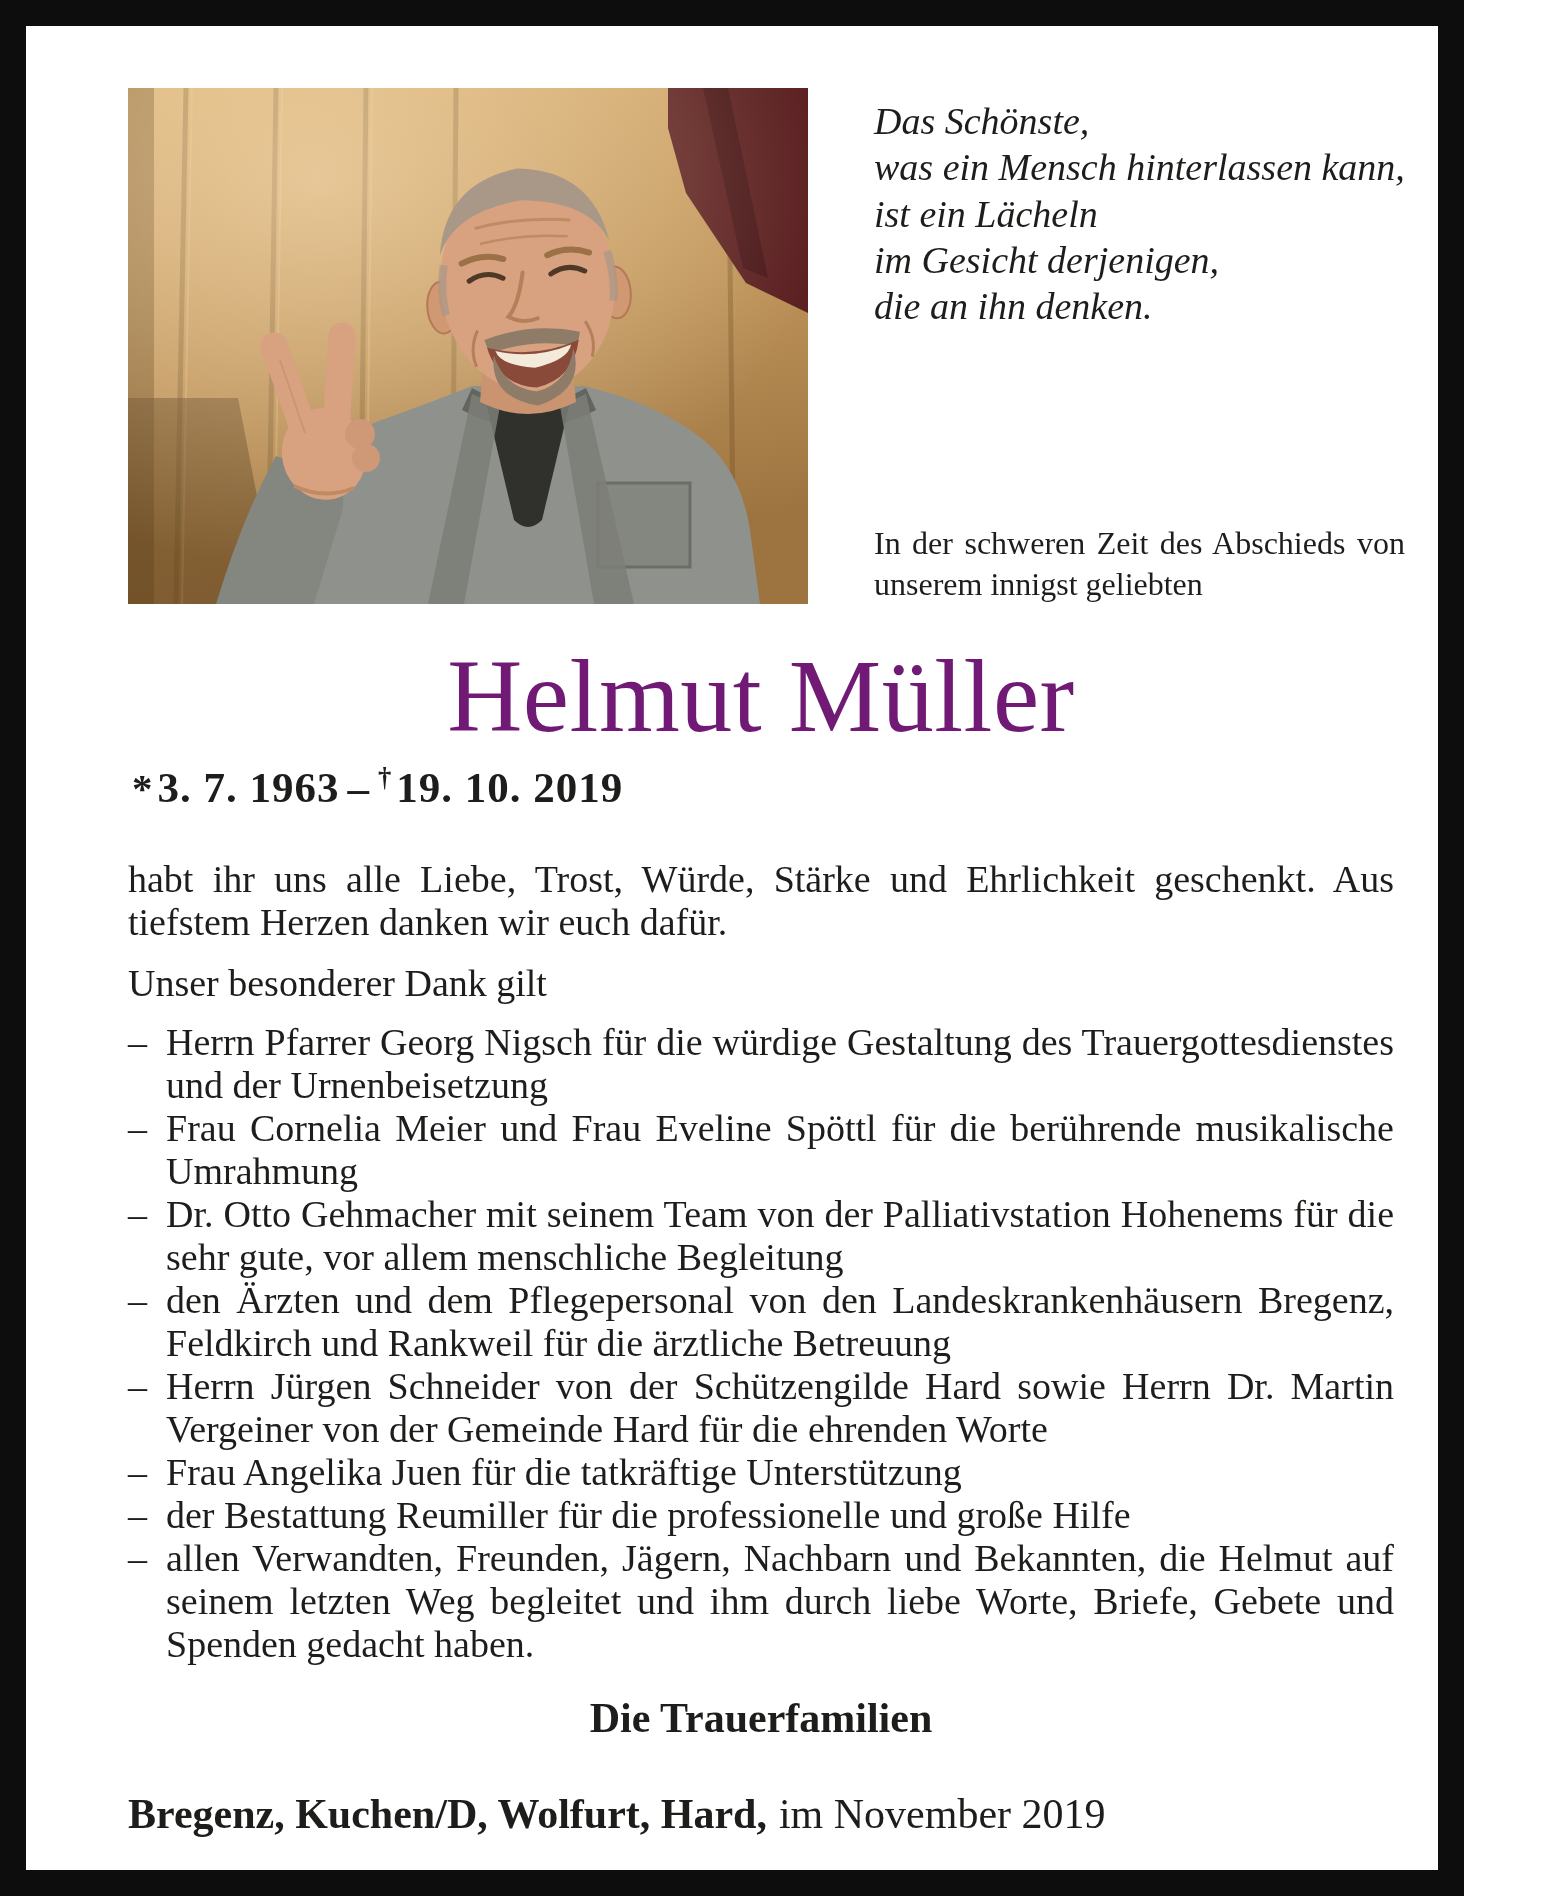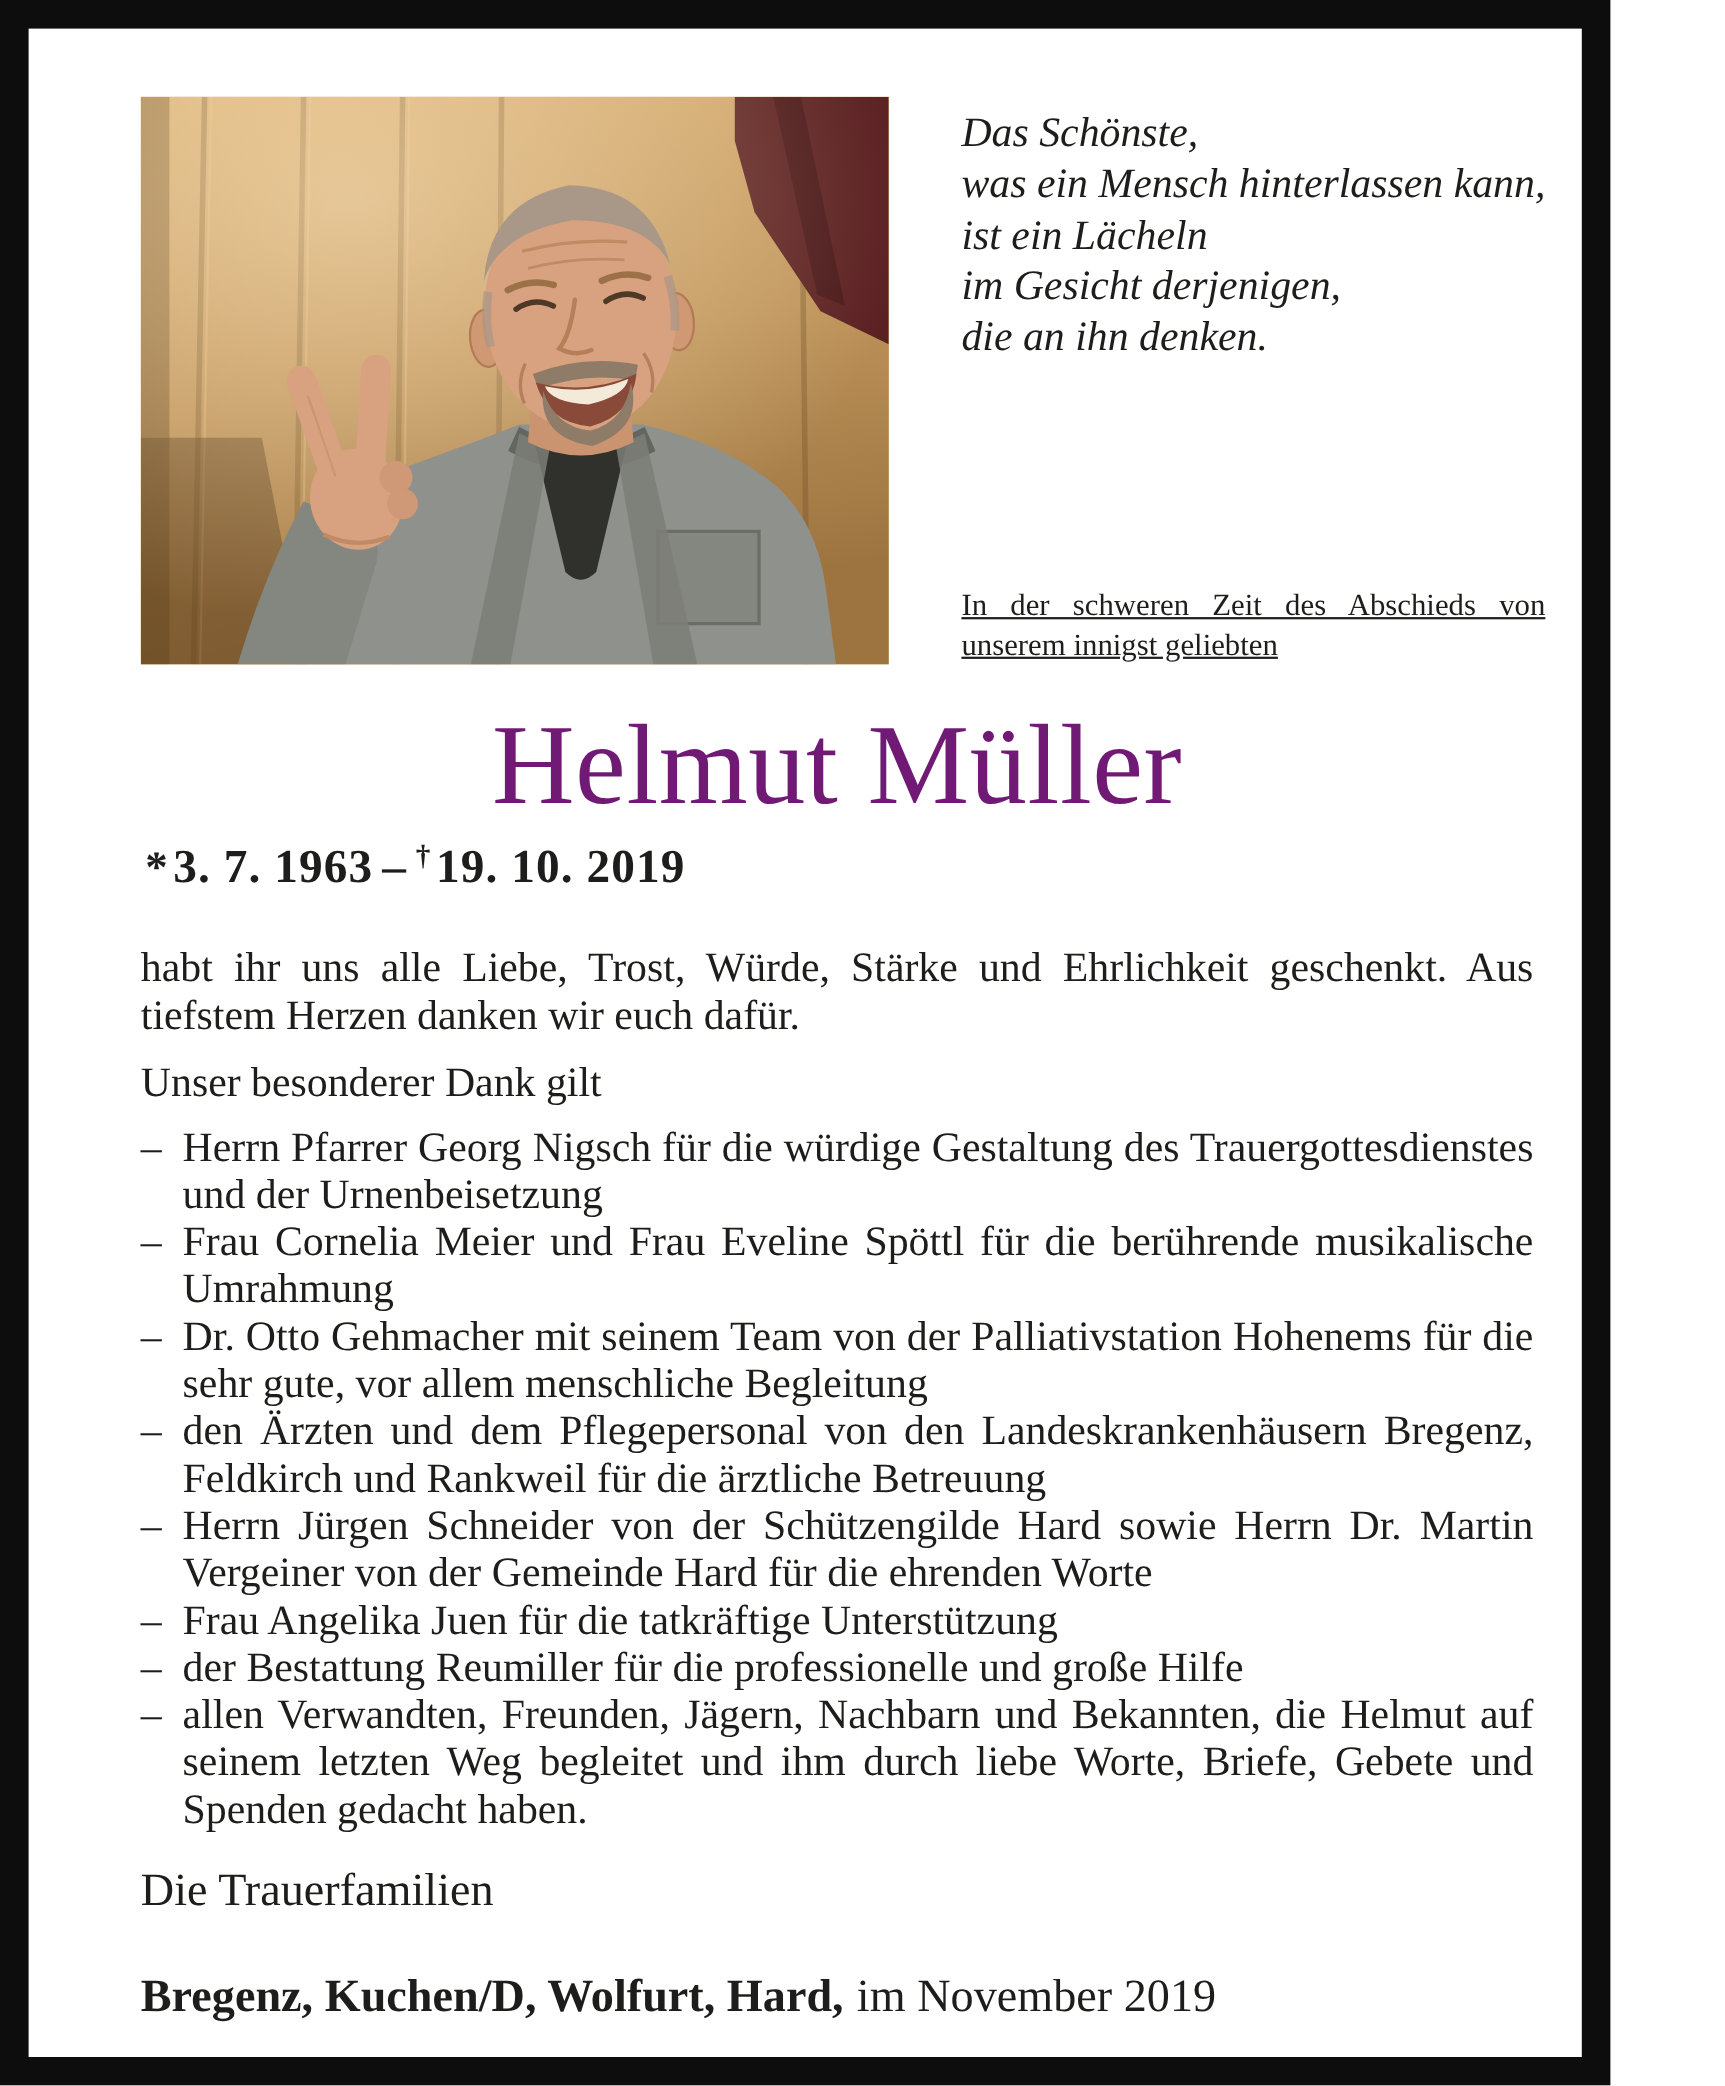--- a/index.html
+++ b/index.html
@@ -37,25 +37,24 @@
     justify-content: space-between;
     padding-top: 10px;
   }
   .quote {
     font-style: italic;
     font-size: 38px;
     line-height: 1.22;
   }
   .quote-line { white-space: nowrap; }
   .intro {
-    font-size: 28px;
+    font-size: 32px;
     line-height: 1.26;
     text-align: justify;
     hyphens: auto;
-    text-decoration: underline;
   }
 
   
   .name {
     margin: 34px 0 0 0;
     text-align: center;
     font-weight: normal;
     font-size: 104px;
     line-height: 1.12;
     letter-spacing: 0.5px;
@@ -84,22 +83,22 @@
   .heading { margin-top: 18px; text-align: left; }
 
   .thanks { margin-top: 16px; font-size: 38px; line-height: 43px; }
   .thanks-item { display: flex; }
   .dash { width: 38px; flex: 0 0 38px; }
   .thanks-text { flex: 1; text-align: justify; hyphens: auto; }
 
   
   .signature {
     margin-top: 28px;
-    text-align: left;
-    font-weight: normal;
+    text-align: center;
+    font-weight: bold;
     font-size: 42px;
   }
   .footer {
     margin-top: 48px;
     font-size: 42px;
   }
   .footer-bold { font-weight: bold; margin-right: 12px; }
 </style>
 </head>
 <body>

